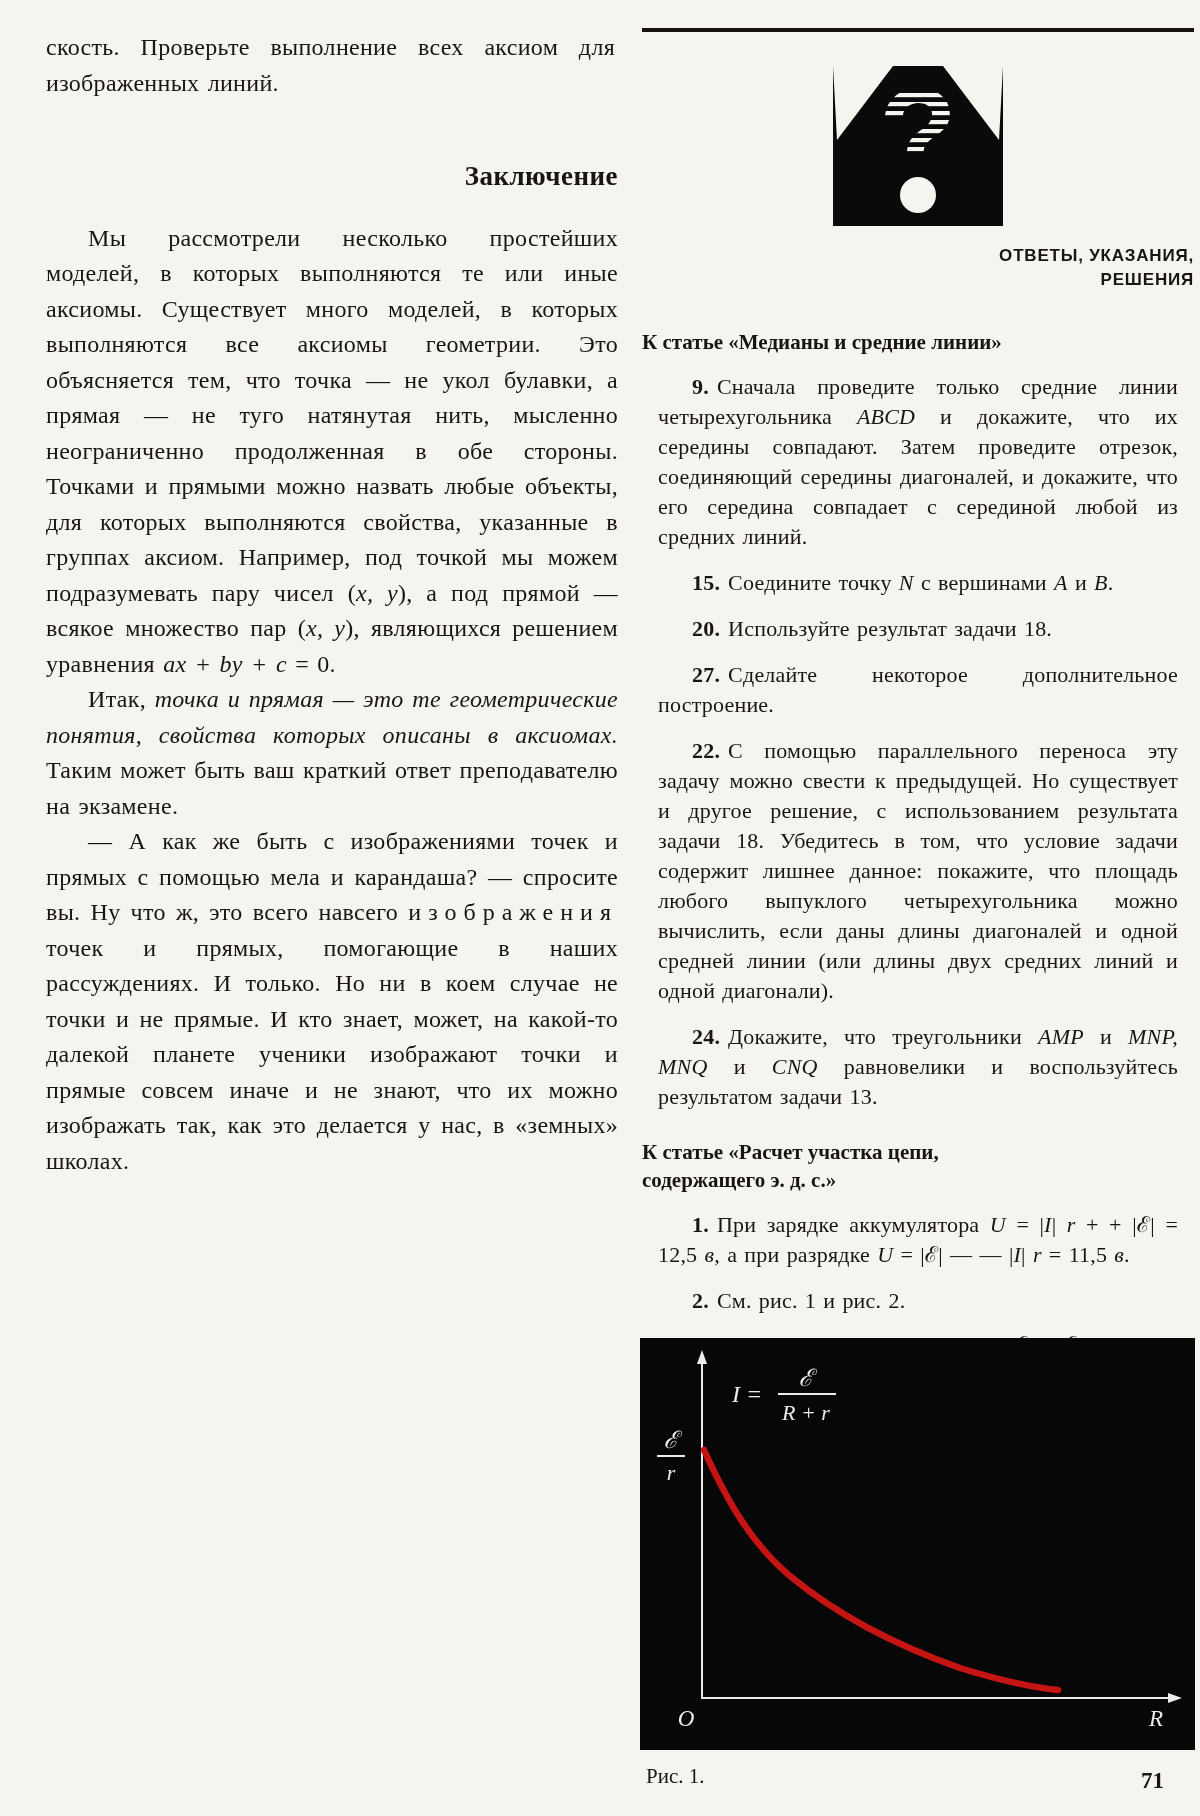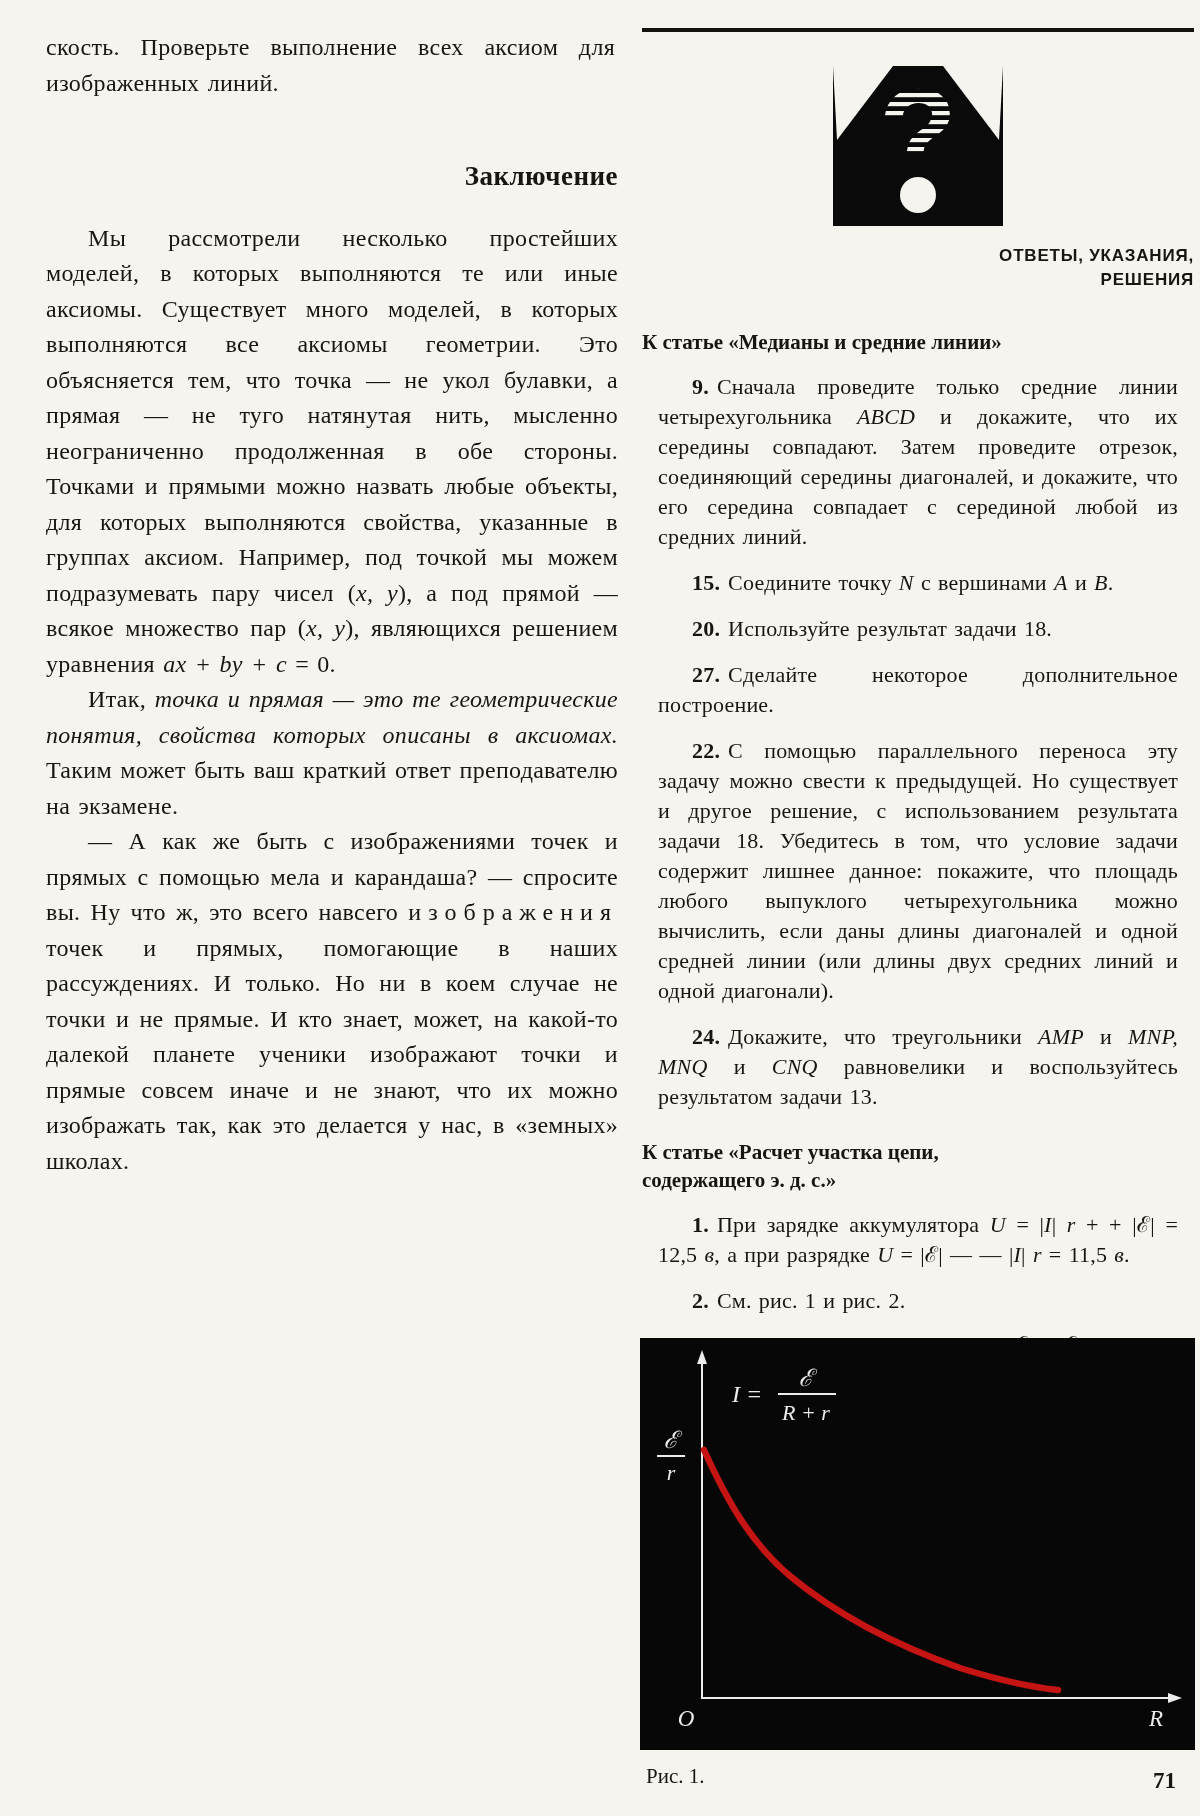--- a/index.html
+++ b/index.html
@@ -54,21 +54,21 @@
   .it { font-style:italic; }
   .ans-frac-line { margin-top:8px; }
 
   
   .figure { position:absolute; left:640px; top:1338px; width:555px; }
   .fig-svg { display:block; width:555px; height:412px; }
   .fig-caption { font-size:21px; line-height:28px; margin:12px 0 0 6px; text-align:left; }
 
   
   .page-num {
-    position:absolute; right:24px; top:1768px;
+    position:absolute; right:36px; top:1768px;
     font-weight:bold; font-size:23px;
   }
 </style>
 </head>
 <body>
 
 <div class="col-left">
   <p class="cont-para">скость. Проверьте выполнение всех аксиом для изображенных линий.</p>
   <h1 class="conclusion-heading">Заключение</h1>
   <p class="para"><span>Мы рассмотрели несколько простейших моделей, в которых выполняются те или иные аксиомы. Существует много моделей, в которых выполняются все аксиомы геометрии. Это объясняется тем, что точка — не укол булавки, а прямая — не туго натянутая нить, мысленно неограниченно продолженная в обе стороны. Точками и прямыми можно назвать любые объекты, для которых выполняются свойства, указанные в группах аксиом. Например, под точкой мы можем подразумевать пару чисел (</span><span class="st-i">x, y</span><span>), а под прямой — всякое множество пар (</span><span class="st-i">x, y</span><span>), являющихся решением уравнения </span><span class="st-i">ax + by + c</span><span> = 0.</span></p>

